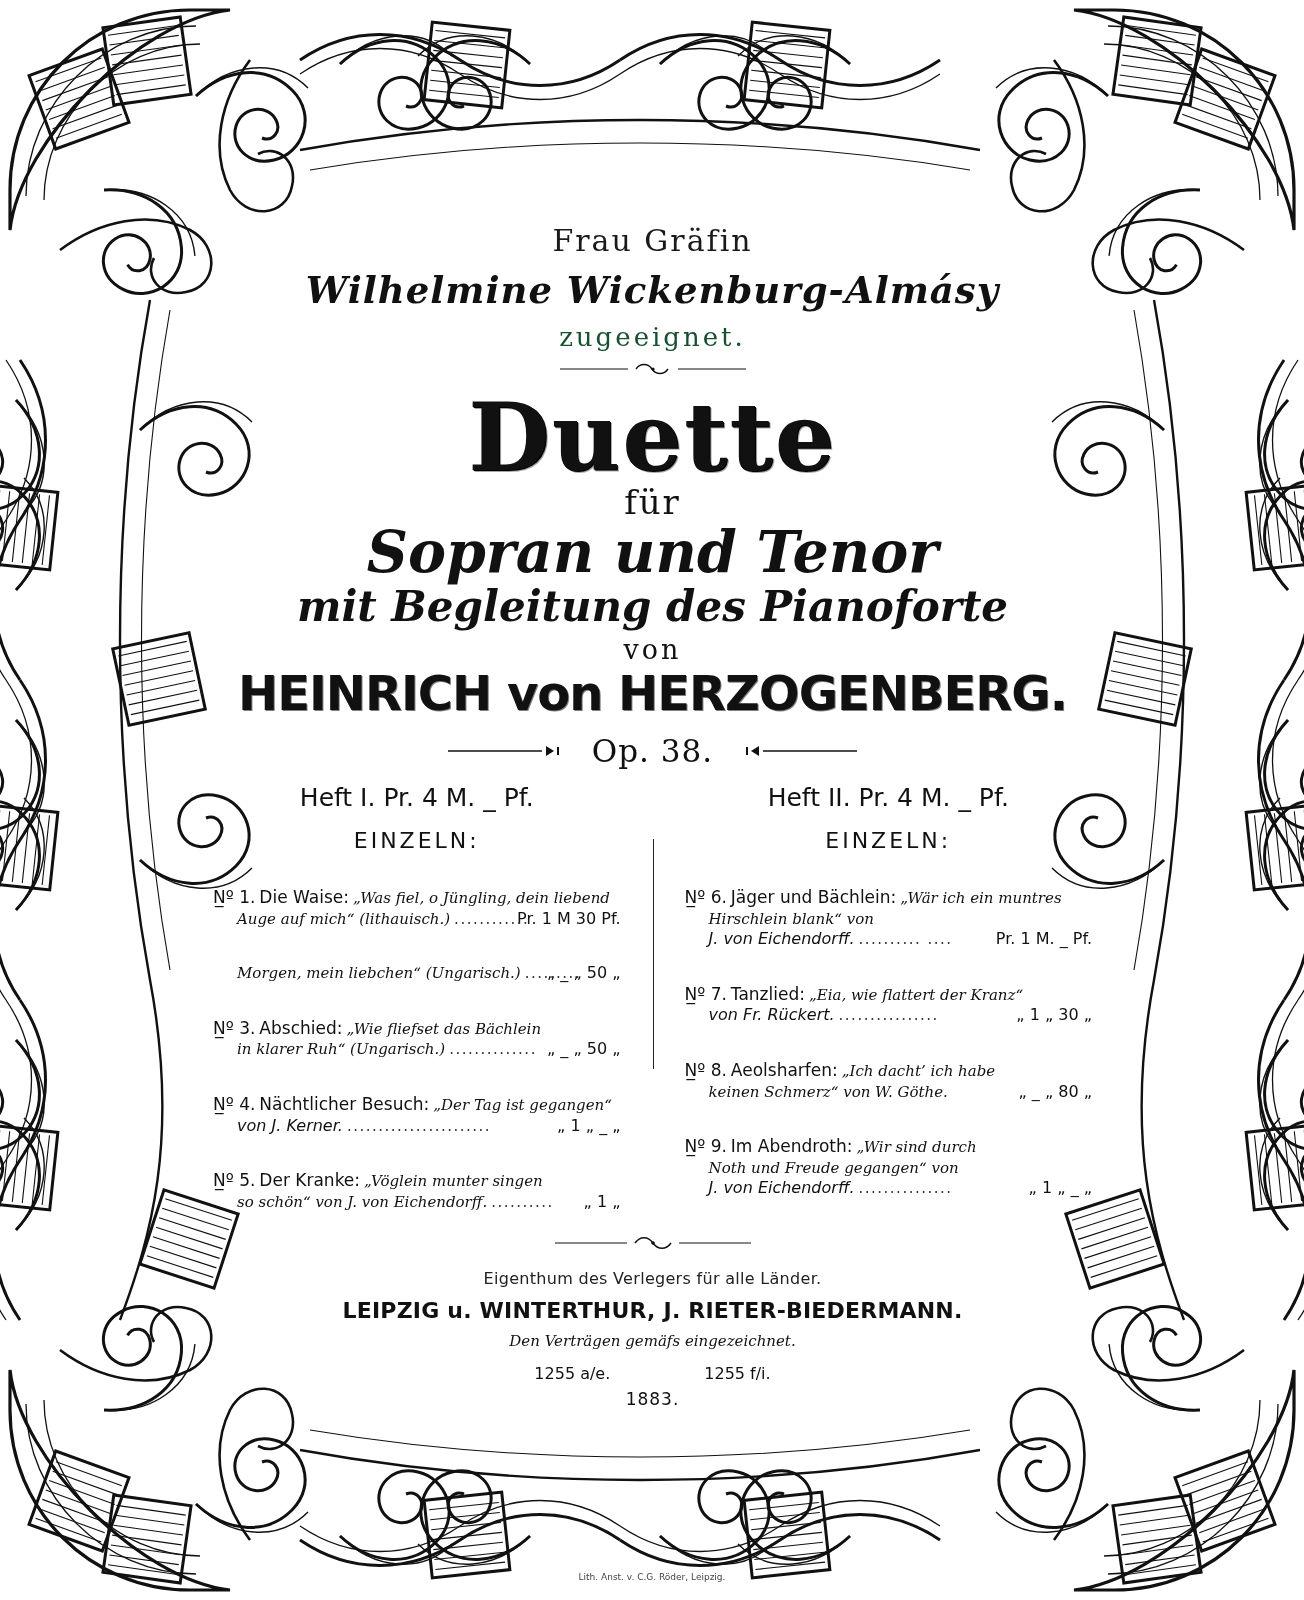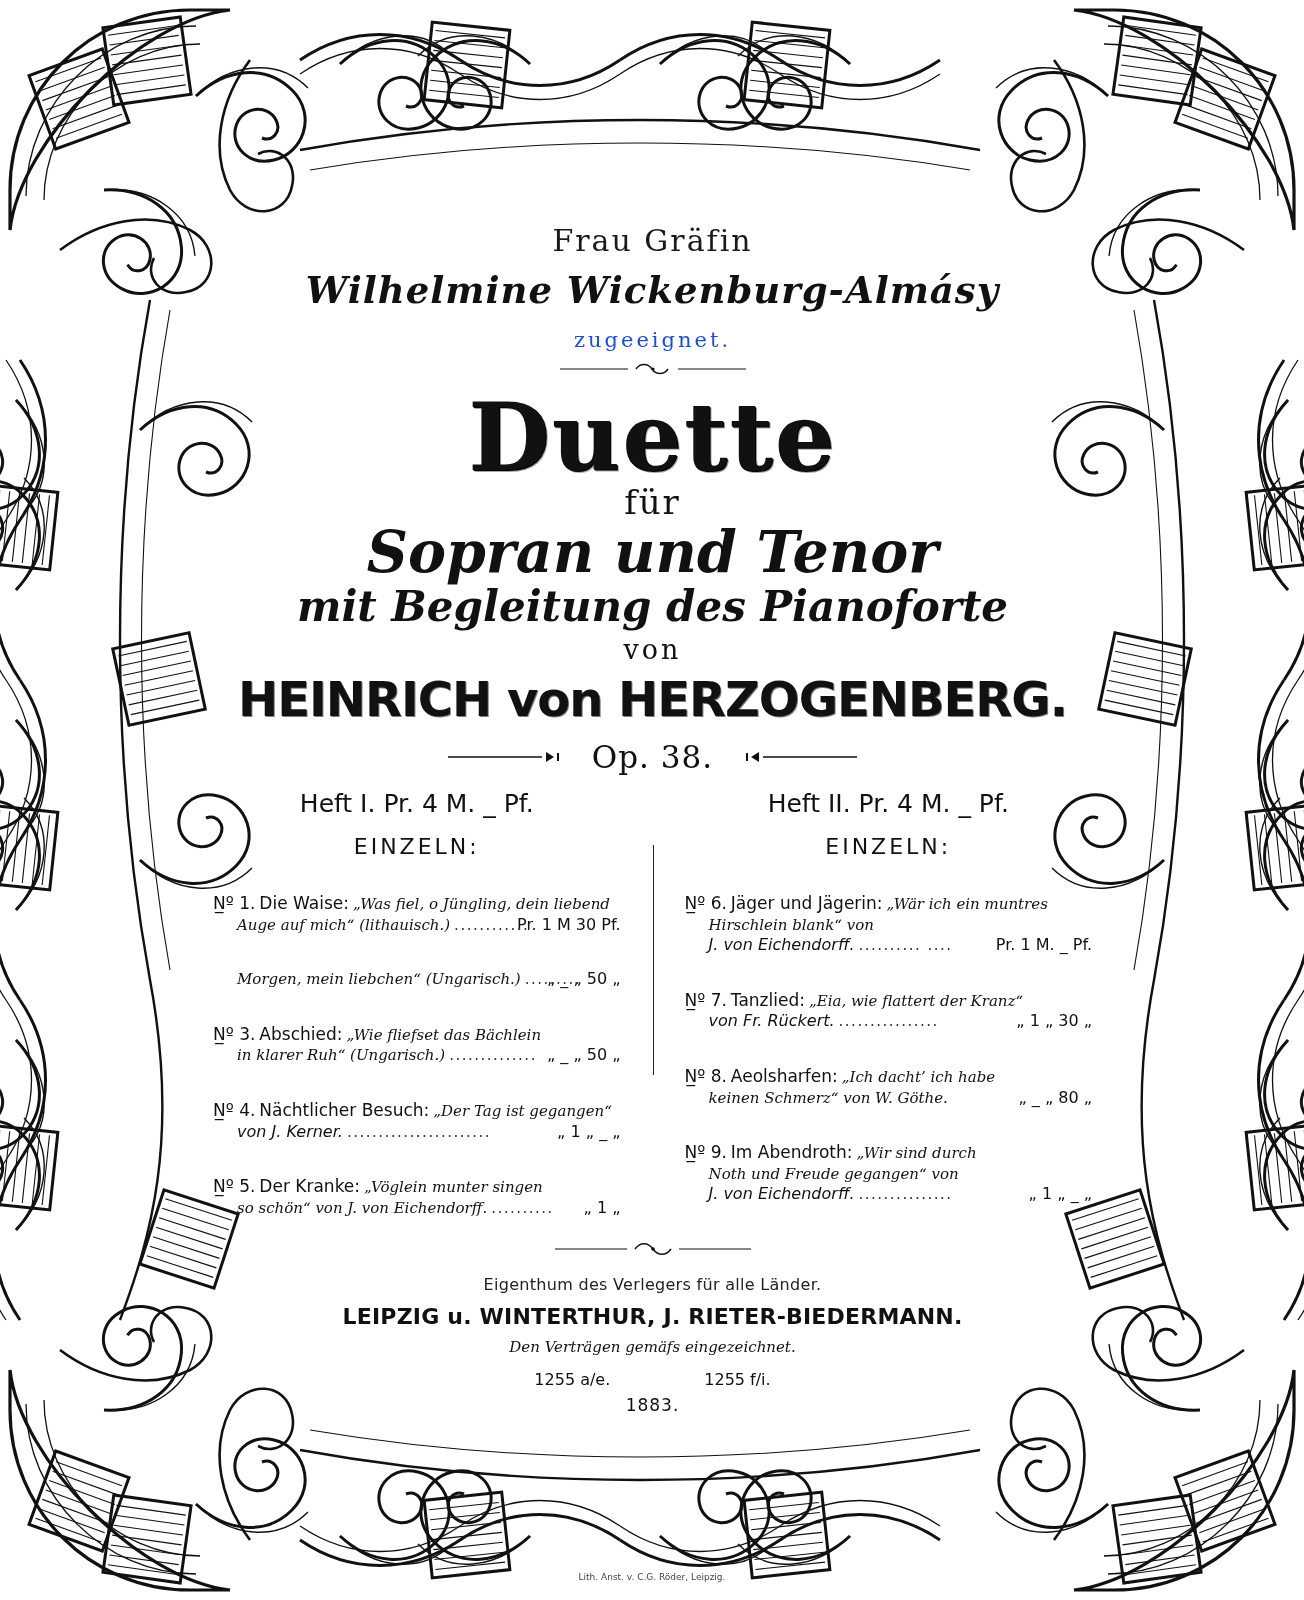--- a/index.html
+++ b/index.html
@@ -51,24 +51,24 @@
     font-family: "DejaVu Serif", serif;
     font-weight: bold;
     font-size: 37px;
     letter-spacing: 1px;
     margin-top: 10px;
     font-style: italic;
     color: #111;
   }
   .dedication-line3 {
     font-family: "DejaVu Serif", serif;
-    font-size: 21px;
+    font-size: 26px;
     letter-spacing: 3px;
-    margin-top: 16px;
-    color: #1d4ed8;
+    margin-top: 10px;
+    color: #14532d;
   }
 
   .rule-orn {
     margin: 10px auto 4px auto;
     width: 190px;
     height: 14px;
   }
 
   .title-main {
     font-family: "DejaVu Serif", serif;
@@ -105,21 +105,21 @@
     font-family: "DejaVu Serif", serif;
     font-size: 27px;
     letter-spacing: 3px;
     margin-top: 4px;
   }
   .composer {
     font-family: "DejaVu Sans", sans-serif;
     font-weight: bold;
     font-size: 48px;
     letter-spacing: -1px;
-    margin-top: 6px;
+    margin-top: 0;
     text-shadow: 1px 1px 0 rgba(0,0,0,.5);
   }
 
   .opus-row {
     display: flex;
     align-items: center;
     justify-content: center;
     gap: 26px;
     margin-top: 12px;
   }
@@ -465,21 +465,21 @@
         </div>
       </div>
 
       <div class="heft-col right">
         <div class="heft-title">Heft II. Pr. 4 M. _ Pf.</div>
         <div class="einzeln">EINZELN:</div>
 
         <div class="entry">
           <span class="l1">
             <span class="num">N̲º 6.</span>
-            <span class="name">Jäger und Jägerin:</span>
+            <span class="name">Jäger und Bächlein:</span>
             <span class="incipit">„Wär ich ein muntres</span>
           </span>
           <span class="l2">
             <span class="cont">Hirschlein blank“ von</span>
           </span>
           <span class="l2">
             <span class="price">Pr. 1 M. _ Pf.</span>
             <span class="cont poet">J. von Eichendorff.</span>
             <span class="dots">..........  ....</span>
           </span>

